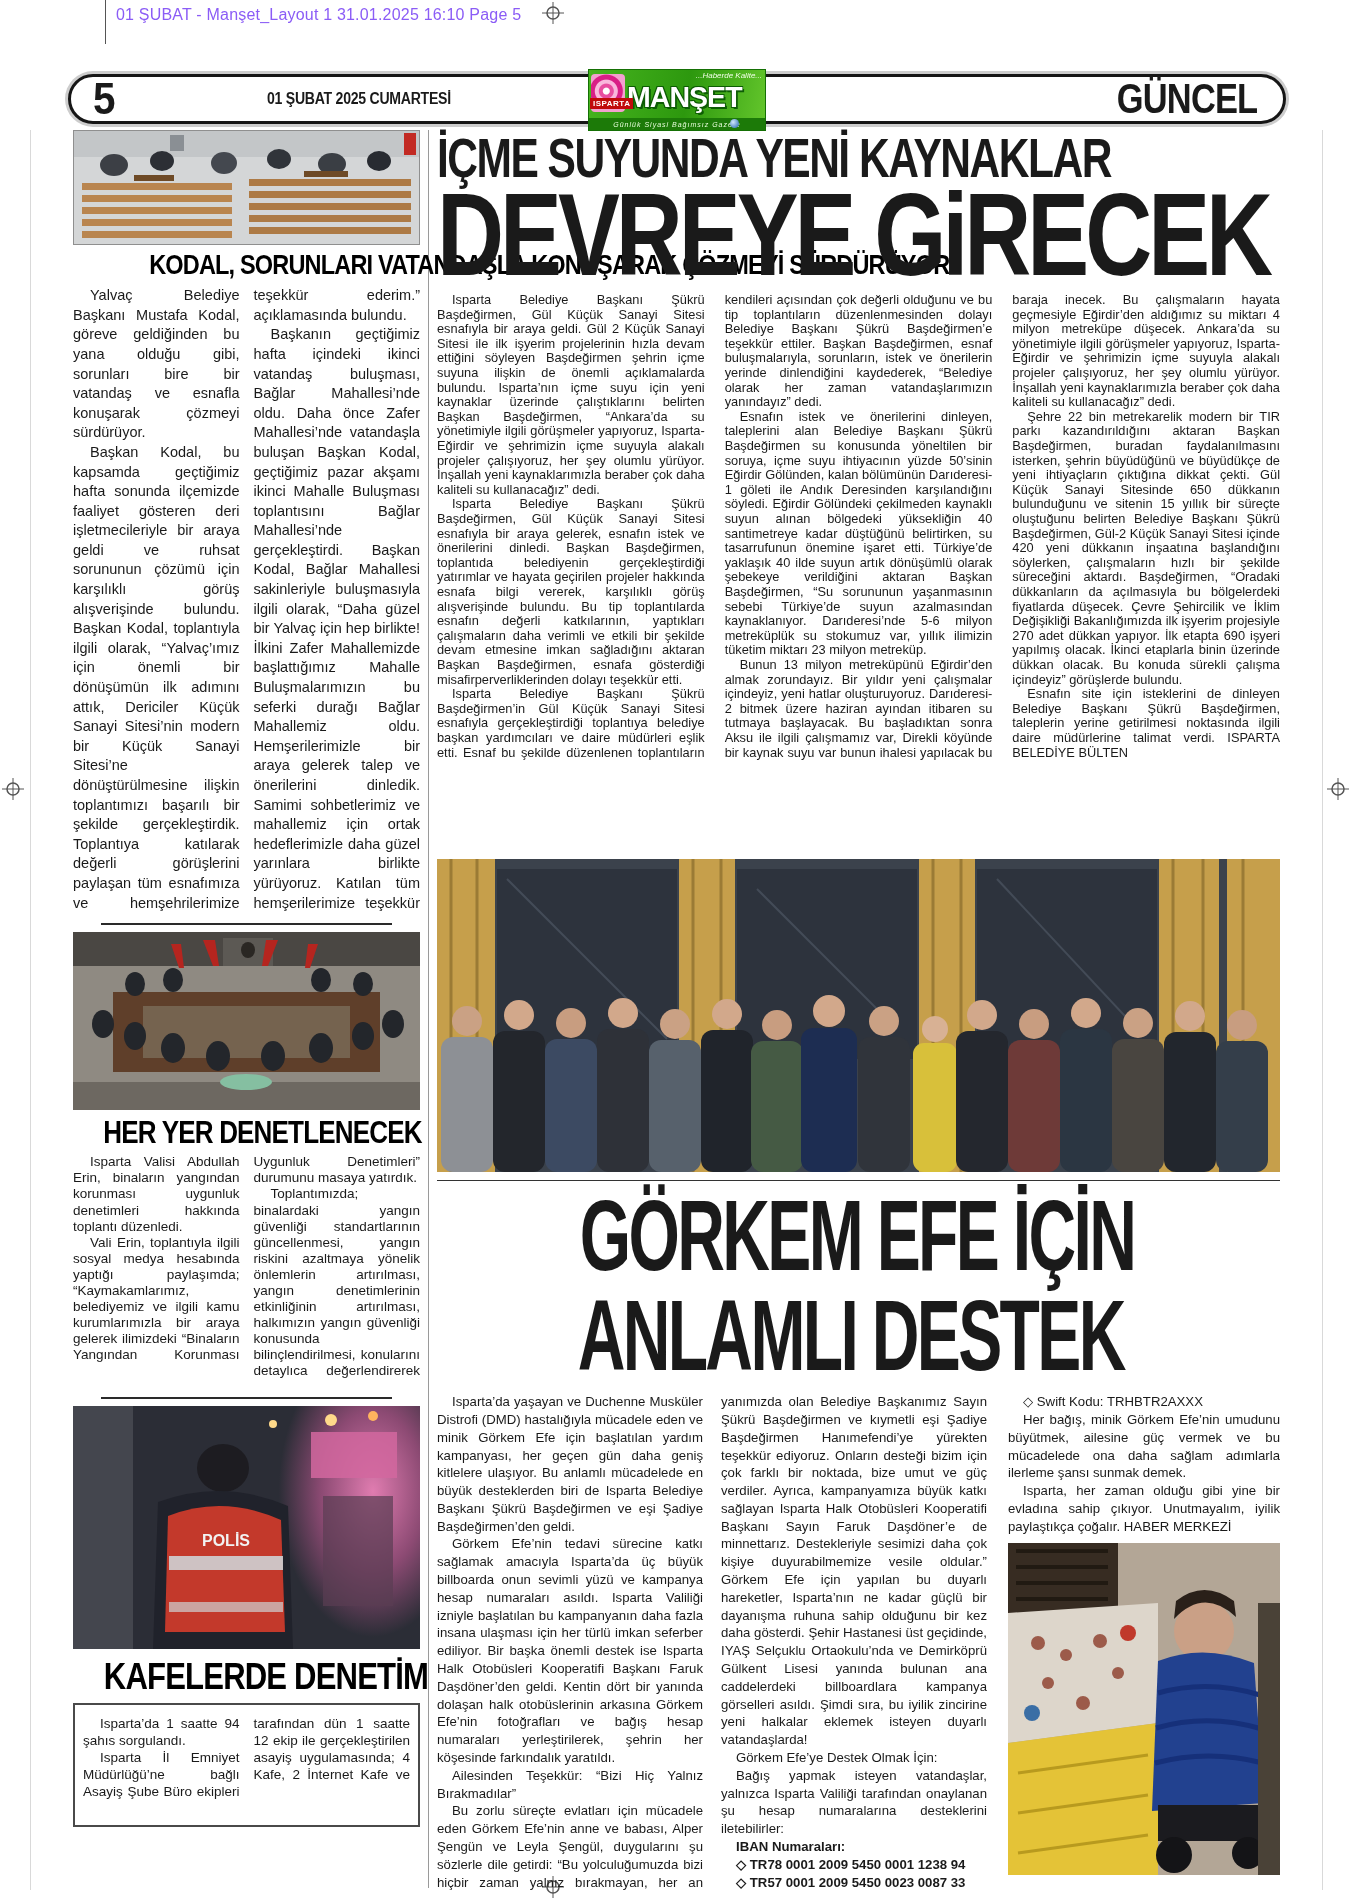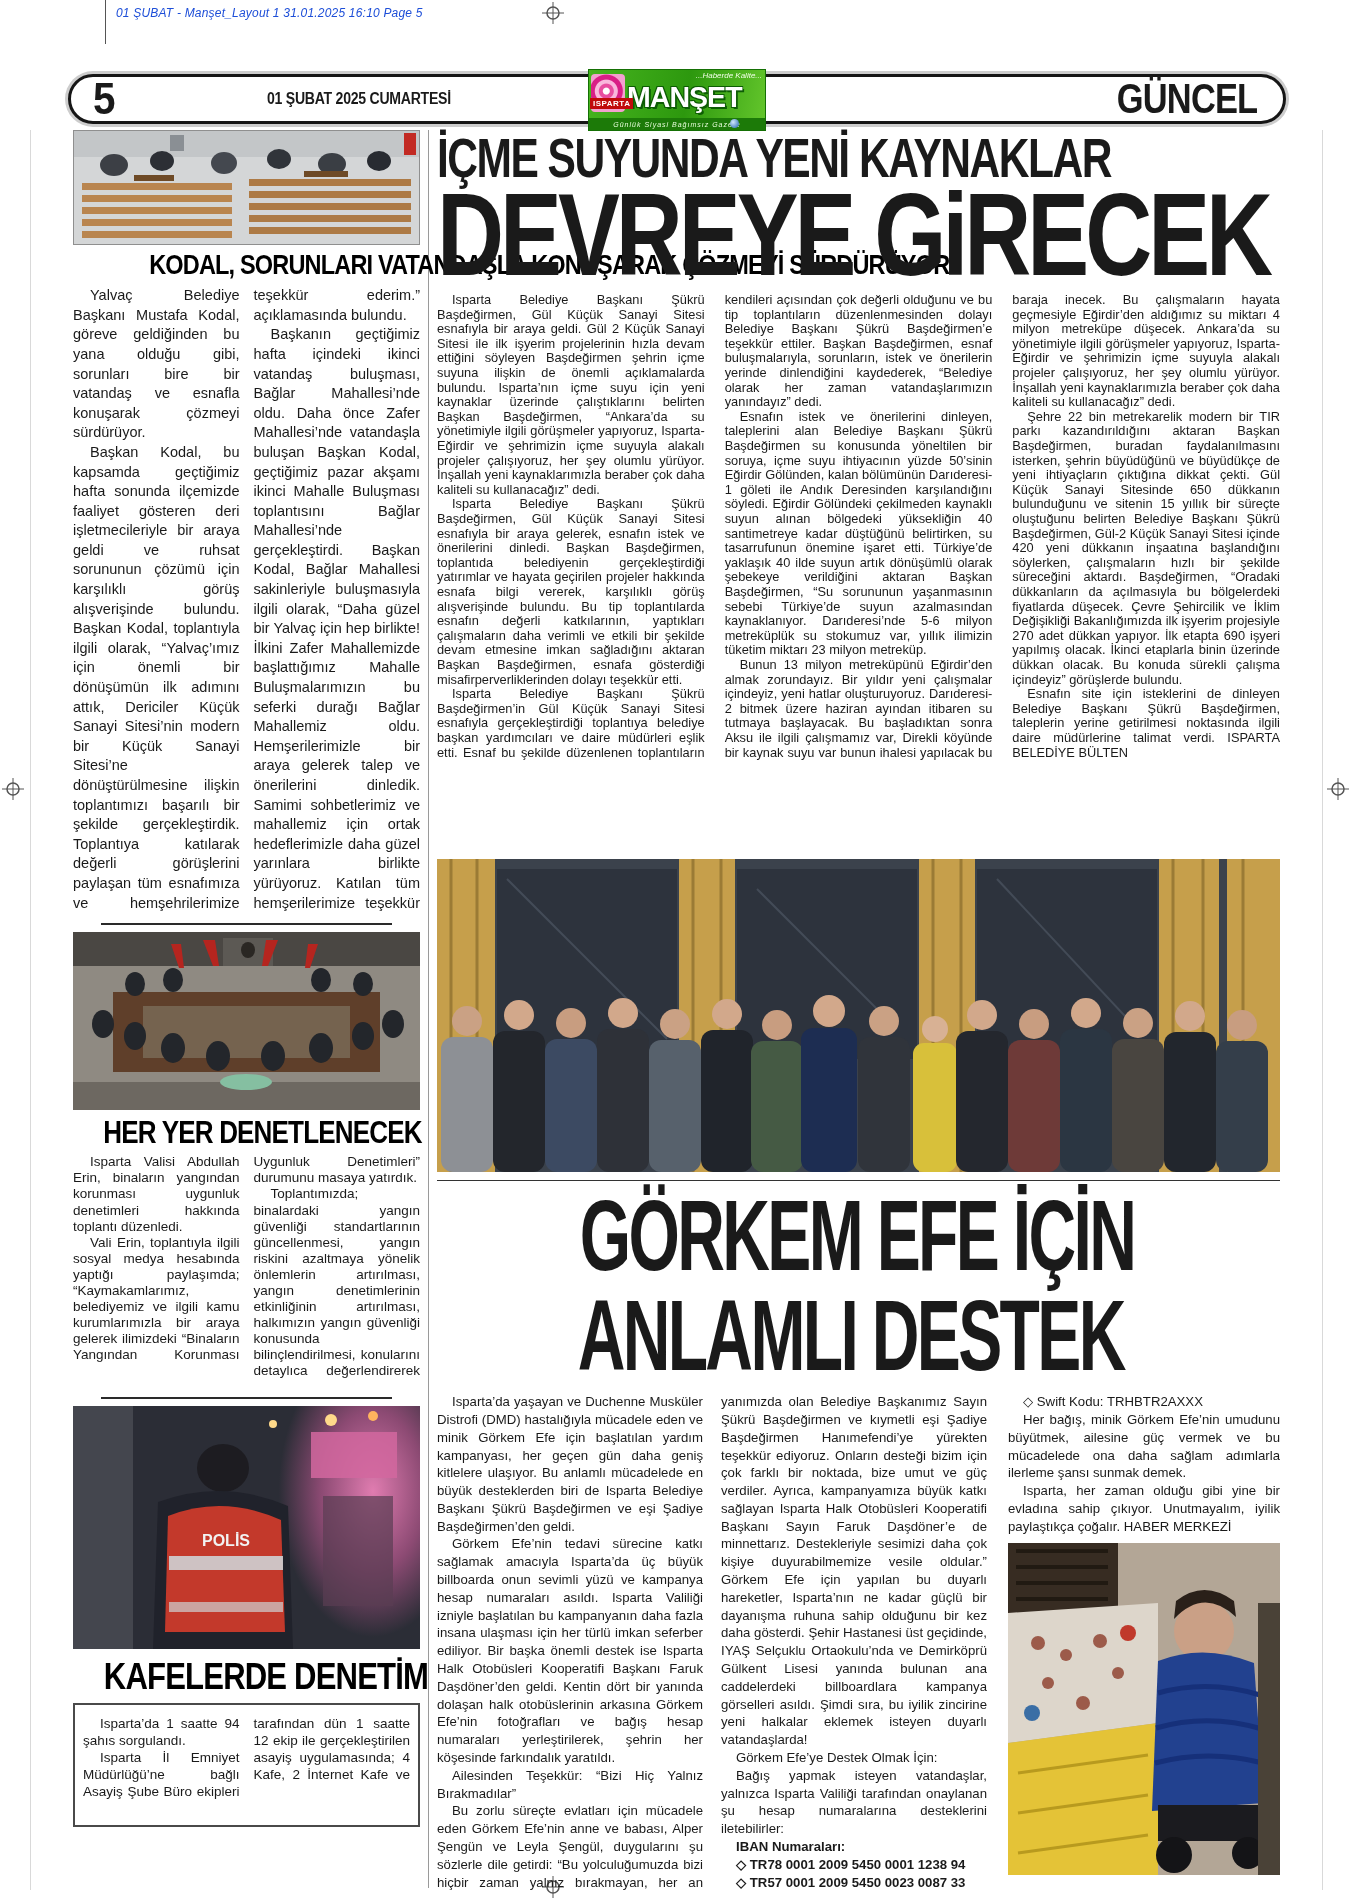--- a/index.html
+++ b/index.html
@@ -1,20 +1,20 @@
 <!DOCTYPE html>
 <html lang="tr"><head>
 <meta charset="utf-8">
 <style>
   html,body{margin:0;padding:0;background:#fff;}
   body{font-family:"Liberation Sans",sans-serif;color:#1a1a1a;}
   #sheet{position:relative;width:1351px;height:1900px;background:#fff;overflow:hidden;}
 
   
-  .slug{position:absolute;left:116px;top:6px;font-size:12px;color:#1d4ed8;letter-spacing:.2px;font-style:italic;}
+  .slug{position:absolute;left:116px;top:6px;font-size:16px;color:#8b5cf6;letter-spacing:.2px;}
   .cropline-v{position:absolute;width:1px;background:#555;}
   .bleed-v{position:absolute;width:1px;background:#d9d9d9;top:130px;height:1760px;}
   .regmark{position:absolute;width:22px;height:22px;}
 
   
   .mast{position:absolute;left:68px;top:74px;width:1212px;height:44px;border:3px solid #161616;border-radius:26px;box-shadow:0 0 0 3px #cdcdcd;background:#fff;display:flex;align-items:center;}
   .pageno{font-size:44px;font-weight:bold;transform:scaleX(.92);transform-origin:left center;margin-left:22px;line-height:1;}
   .mastdate{font-size:16px;font-weight:bold;letter-spacing:-.3px;transform:scaleX(.88);transform-origin:left center;margin-left:150px;white-space:nowrap;}
   .section{position:absolute;right:26px;top:-2px;font-size:42px;font-weight:bold;letter-spacing:-1px;transform:scaleX(.82);transform-origin:right center;}
   .logo{position:absolute;left:50%;top:-8px;transform:translateX(-50%);width:176px;height:60px;background:linear-gradient(100deg,#46b41f,#2d980e 55%,#64c62c);border:1px solid #157005;overflow:hidden;}

